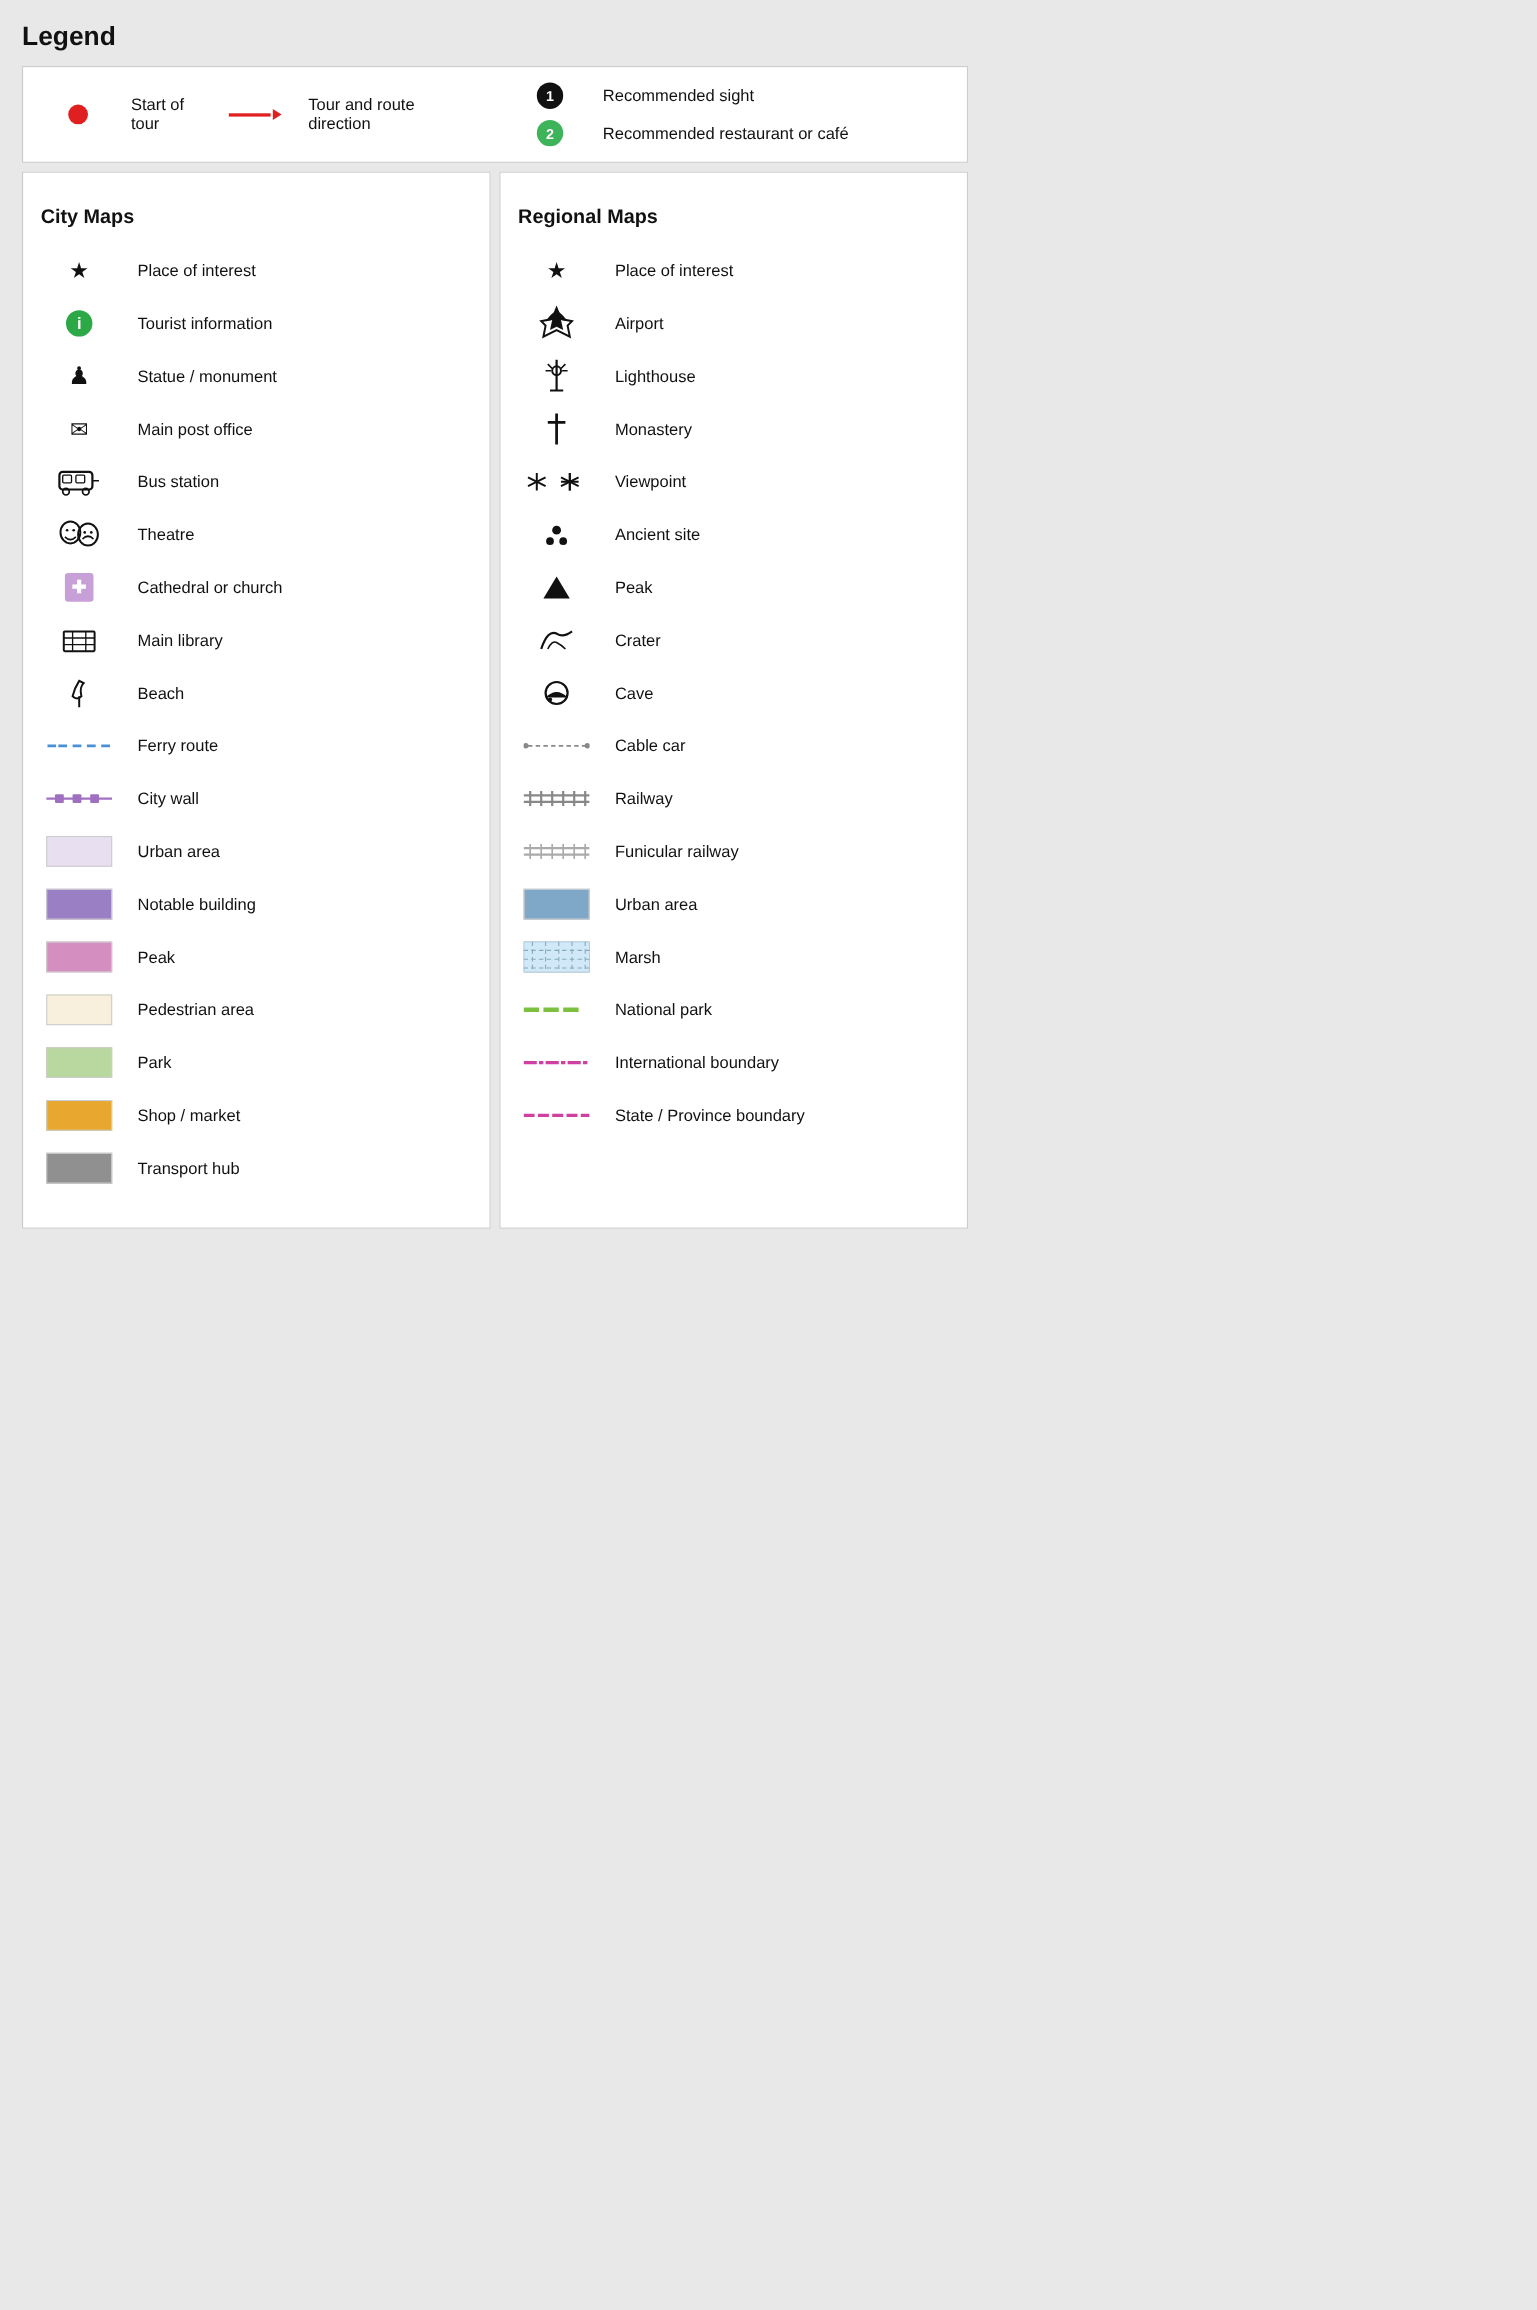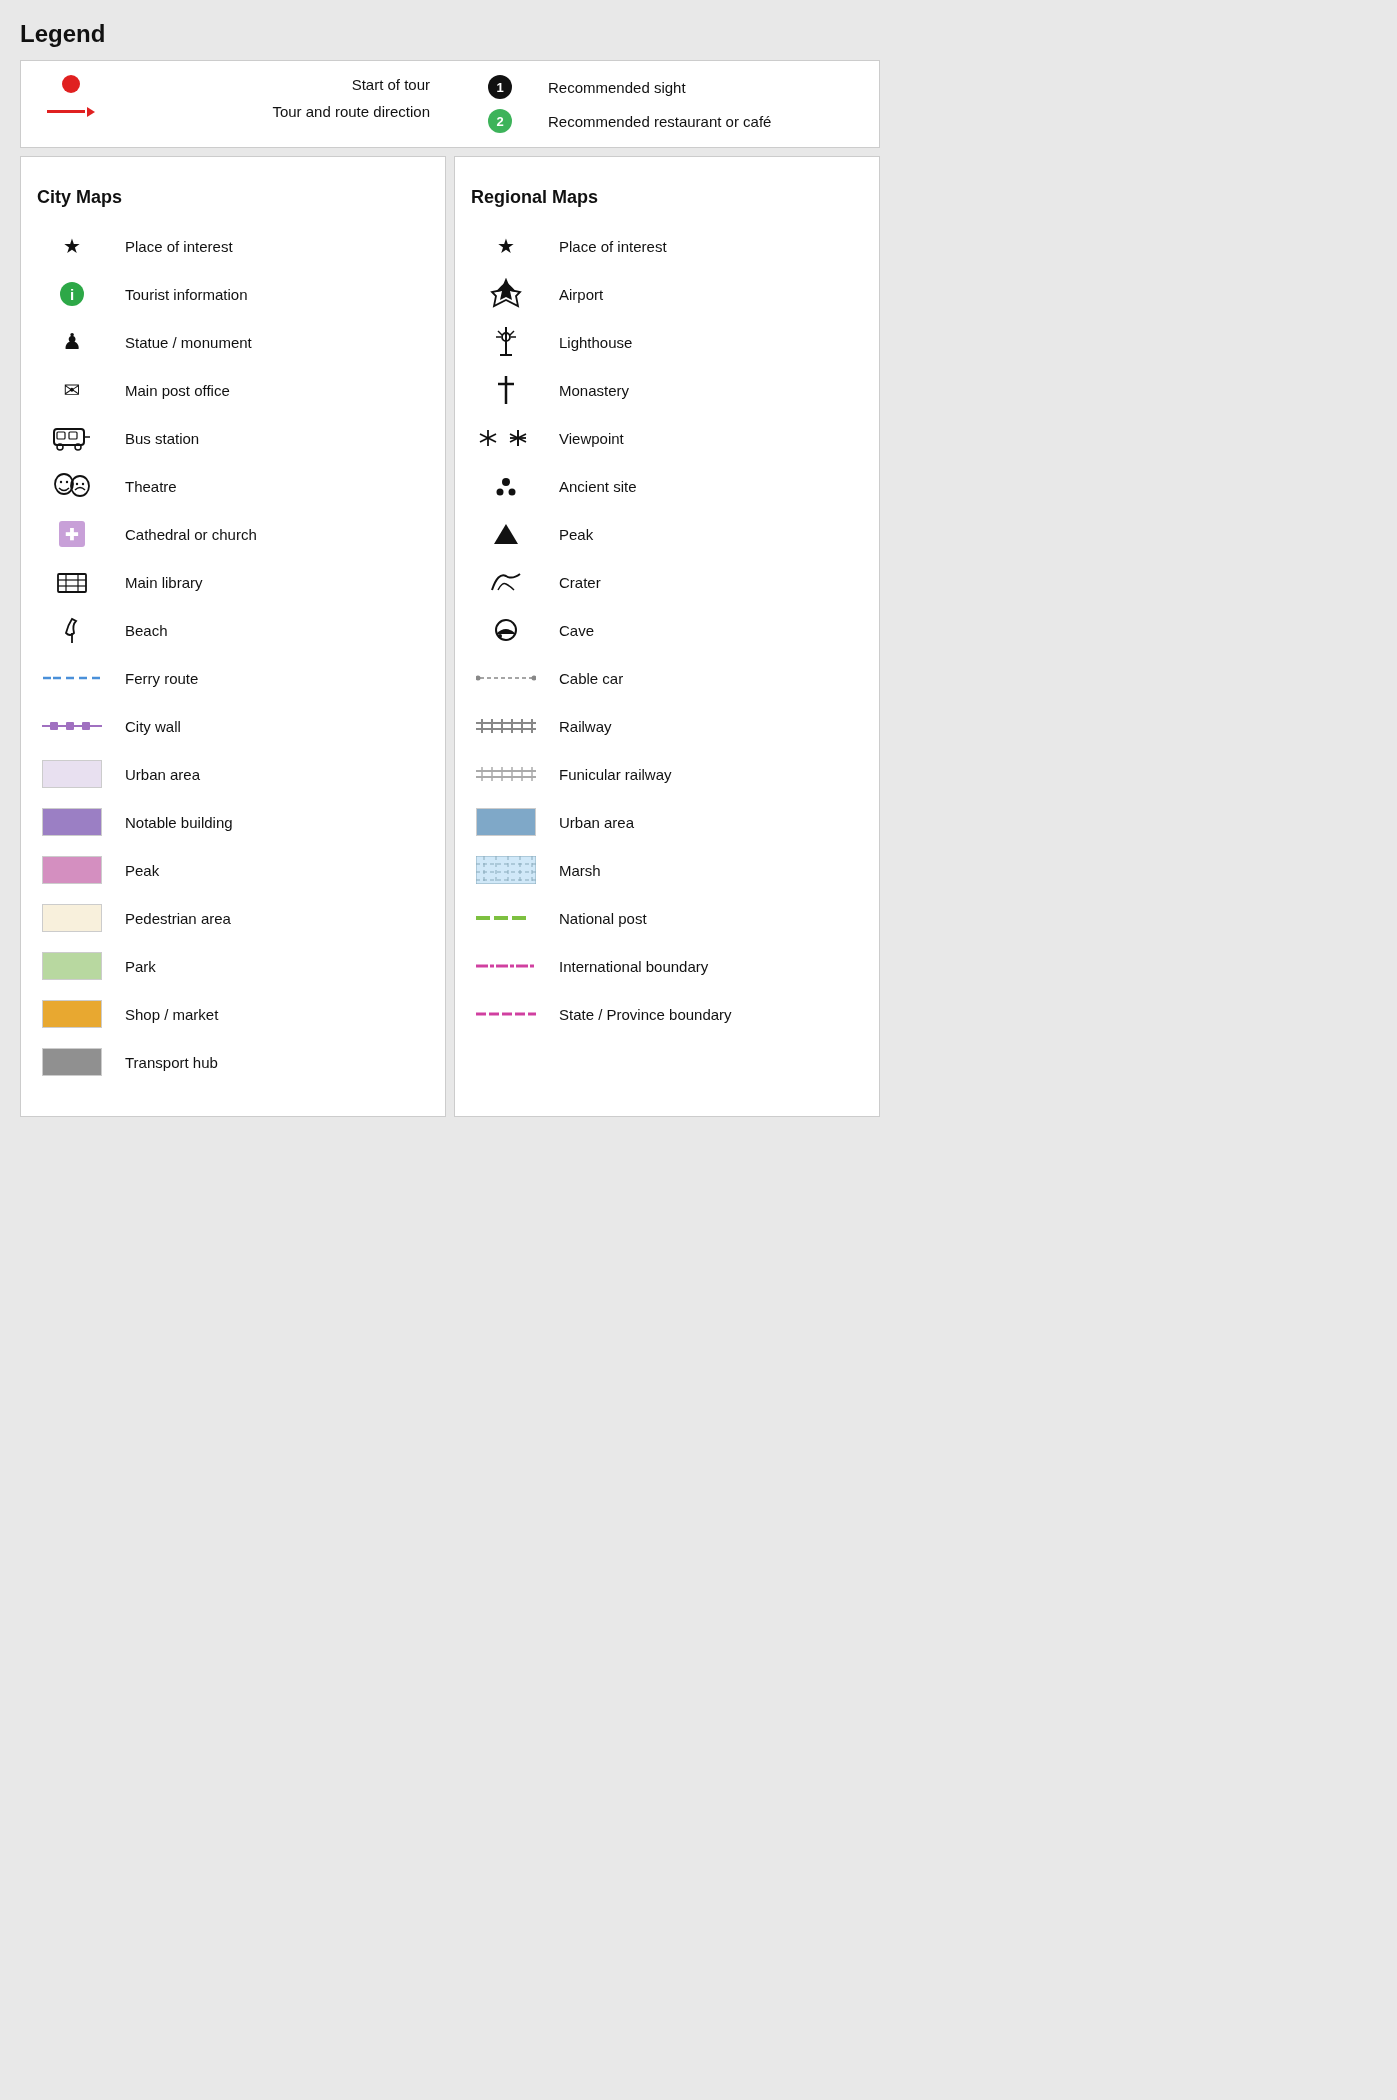--- a/index.html
+++ b/index.html
@@ -20,23 +20,22 @@
       background: #fff;
       border: 1px solid #ccc;
       display: flex;
       padding: 14px 20px;
       margin-bottom: 8px;
       gap: 0;
     }
     .top-left {
       flex: 1;
       display: flex;
-      flex-direction: column;
+      flex-direction: row;
       gap: 10px;
-      text-align: right;
     }
     .top-right {
       flex: 1;
       display: flex;
       flex-direction: column;
       gap: 10px;
       padding-left: 40px;
     }
     .legend-row {
       display: flex;
@@ -551,21 +550,21 @@
       </div>
 
       <div class="item-row">
         <div class="item-icon">
           <svg width="60" height="10" viewBox="0 0 60 10">
             <line x1="0" y1="5" x2="14" y2="5" stroke="#7dc040" stroke-width="4"></line>
             <line x1="18" y1="5" x2="32" y2="5" stroke="#7dc040" stroke-width="4"></line>
             <line x1="36" y1="5" x2="50" y2="5" stroke="#7dc040" stroke-width="4"></line>
           </svg>
         </div>
-        <span class="item-label">National post</span>
+        <span class="item-label">National park</span>
       </div>
 
       <div class="item-row">
         <div class="item-icon">
           <svg width="60" height="10" viewBox="0 0 60 10">
             <line x1="0" y1="5" x2="12" y2="5" stroke="#d040a0" stroke-width="3"></line>
             <line x1="14" y1="5" x2="18" y2="5" stroke="#d040a0" stroke-width="3"></line>
             <line x1="20" y1="5" x2="32" y2="5" stroke="#d040a0" stroke-width="3"></line>
             <line x1="34" y1="5" x2="38" y2="5" stroke="#d040a0" stroke-width="3"></line>
             <line x1="40" y1="5" x2="52" y2="5" stroke="#d040a0" stroke-width="3"></line>

